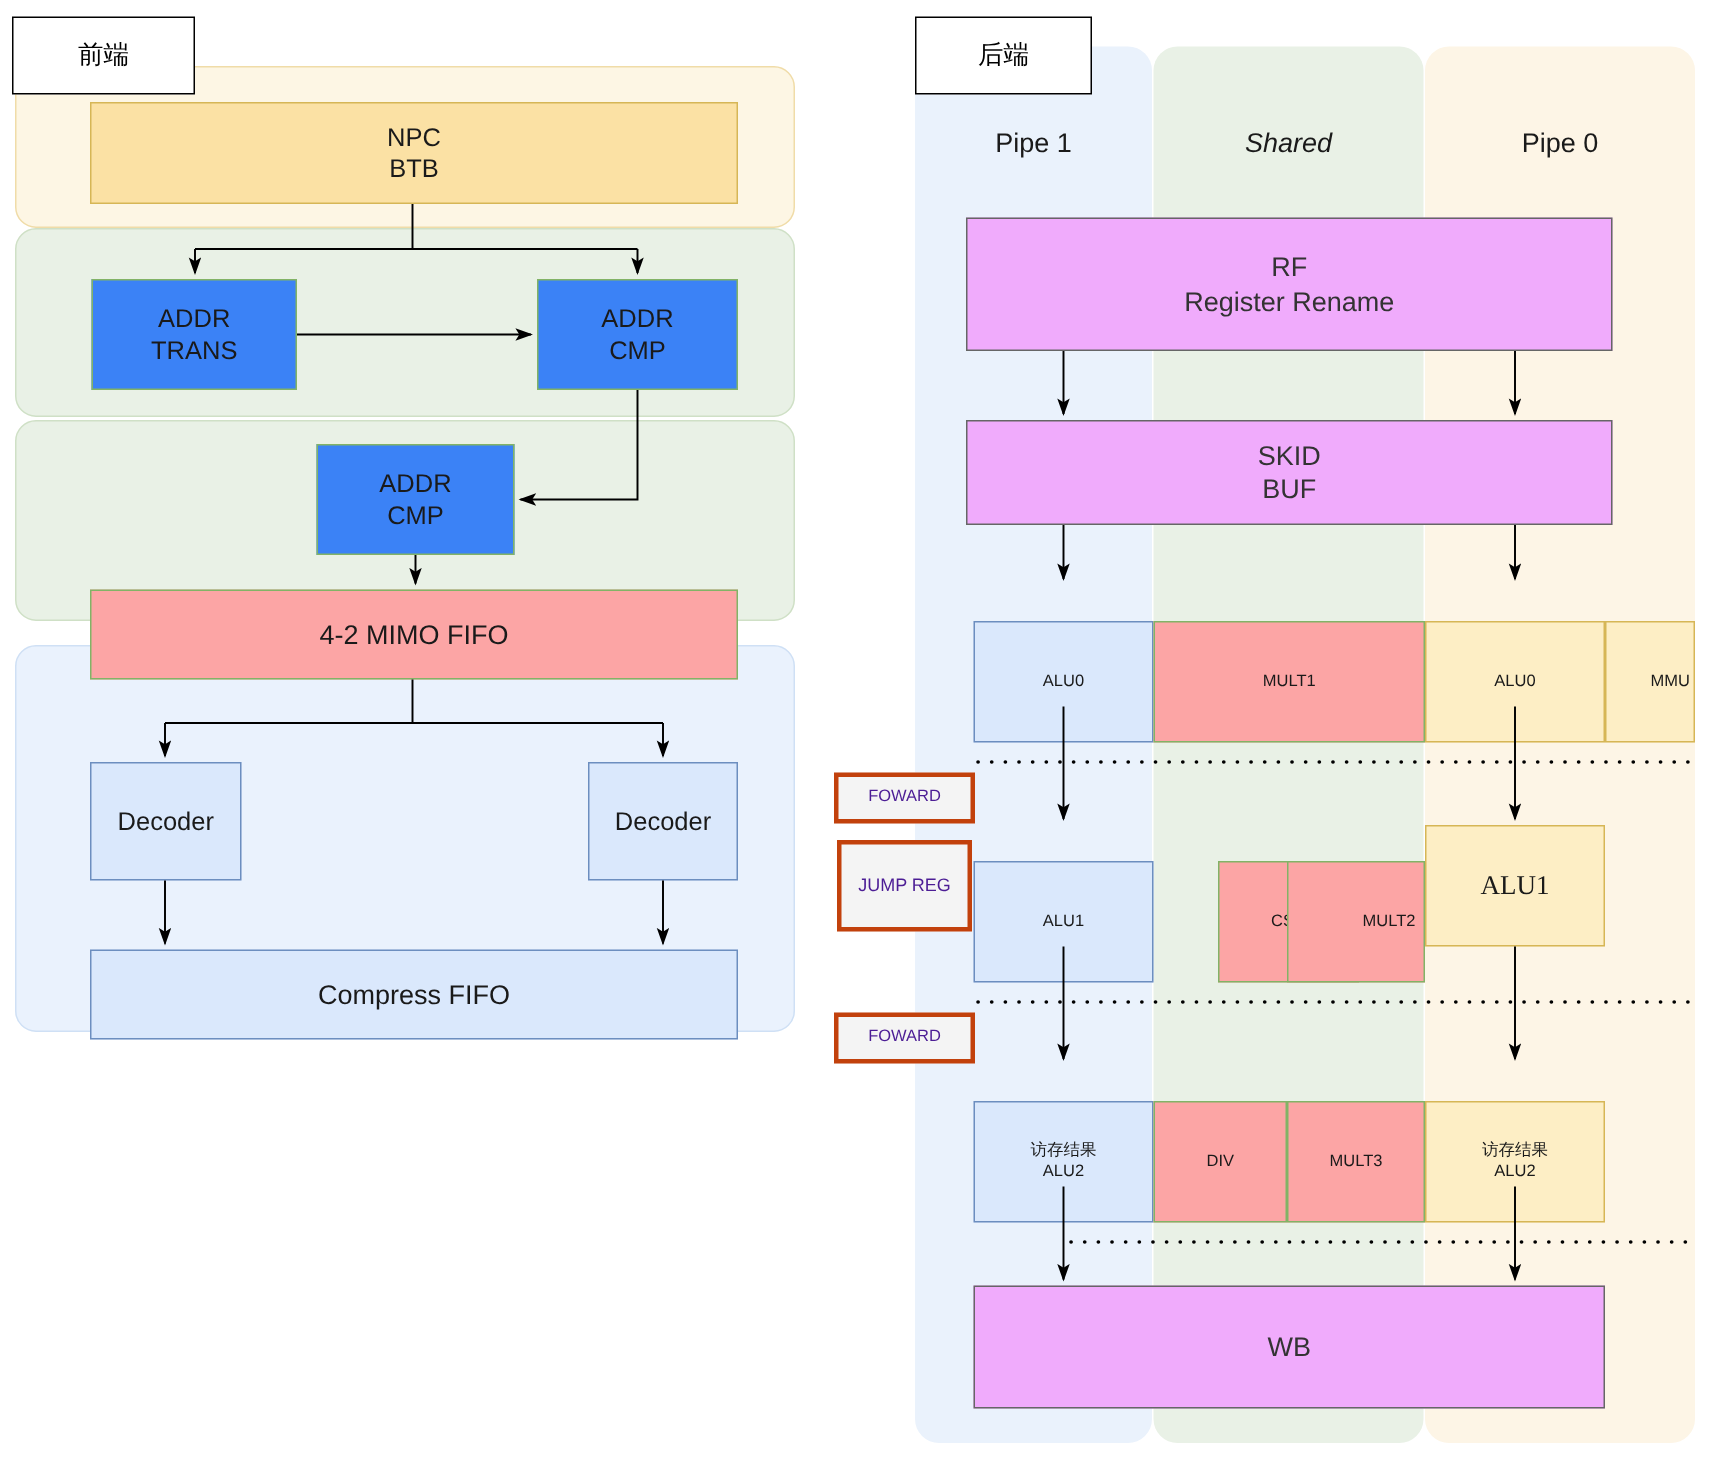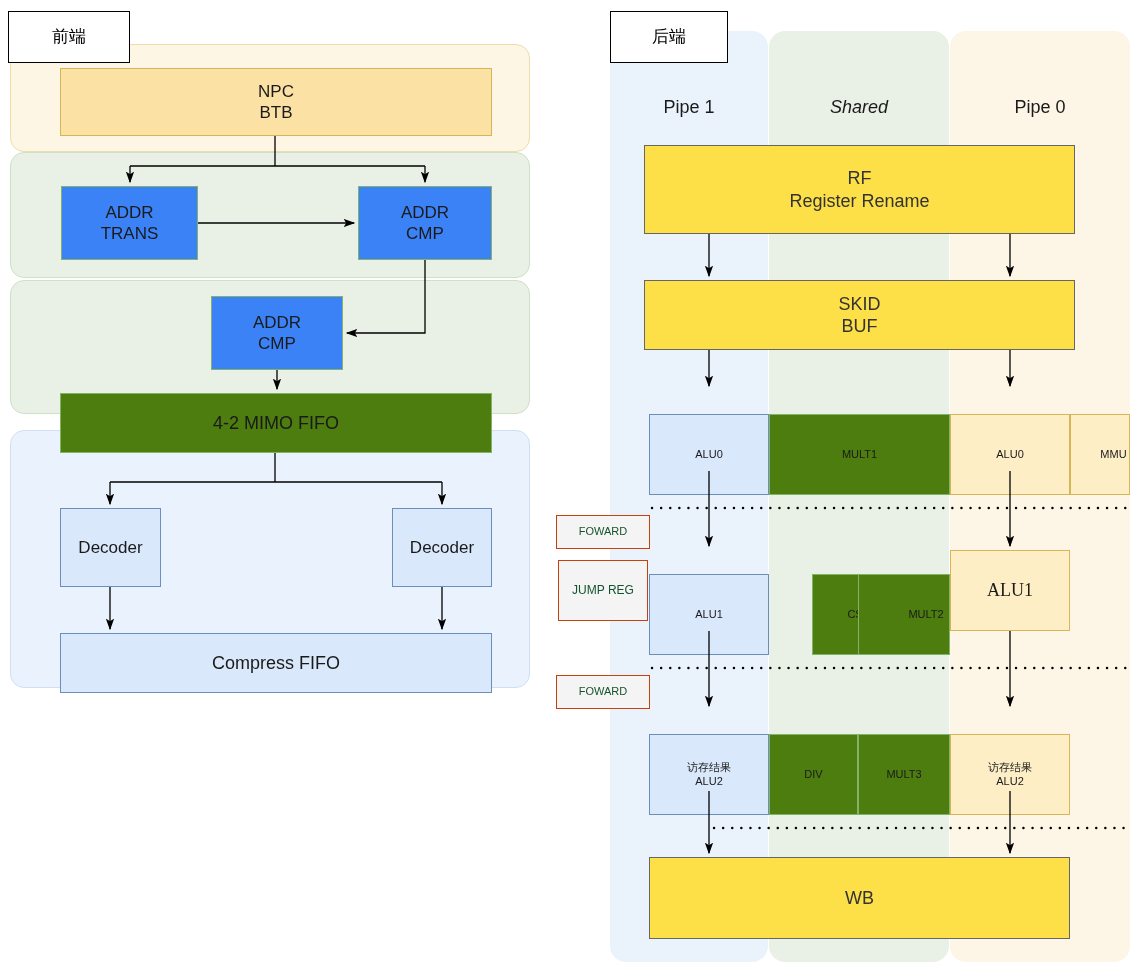--- a/index.html
+++ b/index.html
@@ -47,52 +47,52 @@
   }
   .grp-blue {
     background: #eaf2fd;
     border: 1px solid #cfe0f5;
     border-radius: 14px;
   }
 
   
   .node { border-width: 1px; border-style: solid; font-size: 17px; }
   .node-yellow { background: #fbe1a4; border-color: #d6b656; color: #1a1a1a; }
-  .node-green  { background: #4d7c0f; border-color: #82b366; color: #1a1a1a; }
+  .node-green  { background: #fca5a5; border-color: #82b366; color: #1a1a1a; }
   .node-blue   { background: #dae8fc; border-color: #6c8ebf; color: #1a1a1a; }
-  .node-gray   { background: #fde047; border-color: #666666; color: #333333; }
+  .node-gray   { background: #f0abfc; border-color: #666666; color: #333333; }
   .node-lightyellow { background: #fdeec5; border-color: #d6b656; color: #1a1a1a; }
   .node-lightgreen  { background: #3b82f6; border-color: #82b366; color: #1a1a1a; }
 
   .fs18 { font-size: 18px; }
   .fs17 { font-size: 11px; margin-top: 24px; }
   .fs13 { font-size: 12px; }
   .serif { font-family: "Liberation Serif", serif; font-size: 18px; }
 
   
   .lane {
     border-radius: 16px;
   }
   .lane-blue   { background: #eaf2fc; }
   .lane-green  { background: #e9f1e6; font-style: italic; }
   .lane-yellow { background: #fdf5e6; }
   .lane-label {
     position: absolute;
-    top: 66px;
+    top: 54px;
     left: 0; right: 0;
     text-align: center;
     font-size: 18px;
     color: #1a1a1a;
   }
 
   
   .side-label {
     background: #f4f4f4;
-    border: 1px solid #c2410c;
-    color: #14532d;
+    border: 3px solid #c2410c;
+    color: #4c1d95;
     z-index: 30;
   }
 
   
   svg.overlay {
     position: absolute;
     left: 0; top: 0;
     width: 1141px; height: 976px;
     pointer-events: none;
     z-index: 20;

